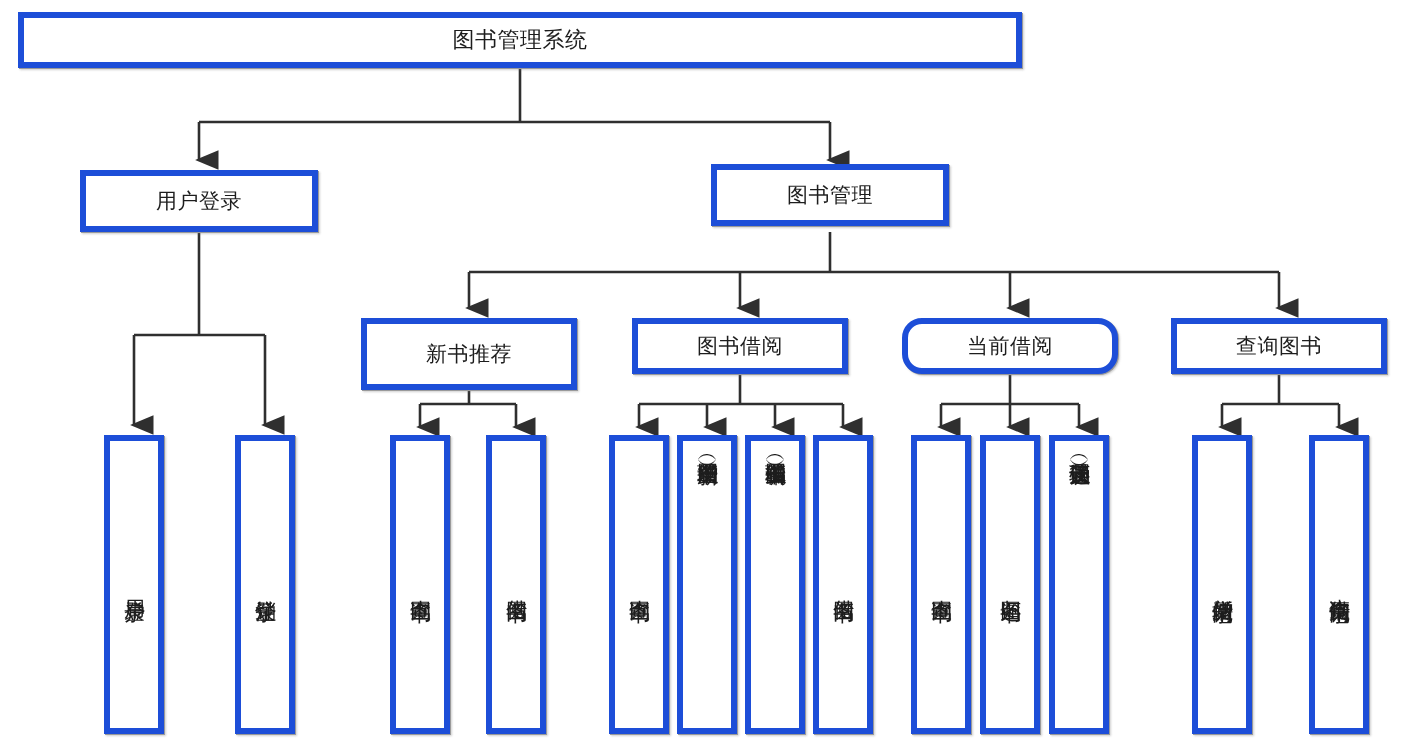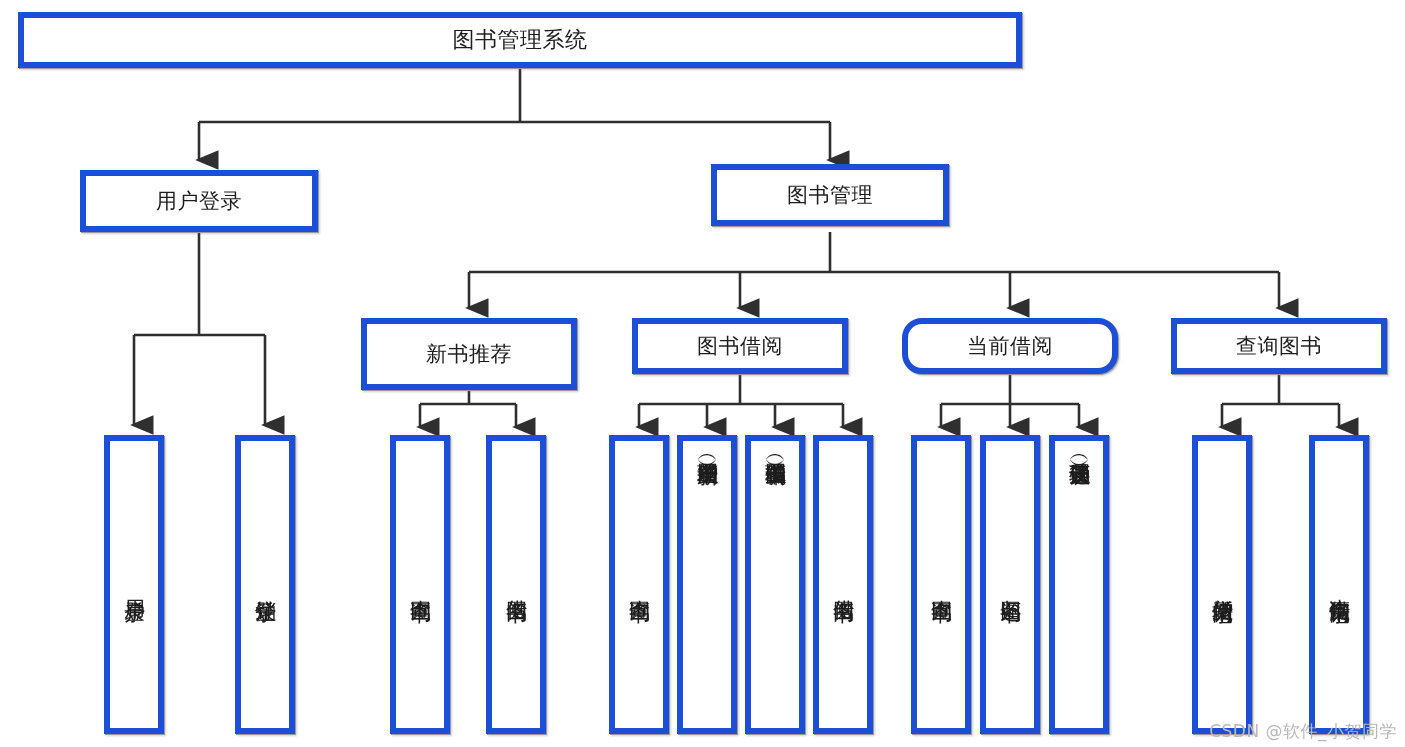--- a/index.html
+++ b/index.html
@@ -208,15 +208,14 @@
   </div>
 
   <div class="node vert" style="left:1192px; top:435px; width:60px; height:299px;">
     <span class="label">新增借阅记录</span>
   </div>
 
   <div class="node vert" style="left:1309px; top:435px; width:60px; height:299px;">
     <span class="label">查询借阅记录</span>
   </div>
 
-  <div class="watermark">CSDN @软件_小贺同学</div>
 
 </div>
 
 </body></html>

